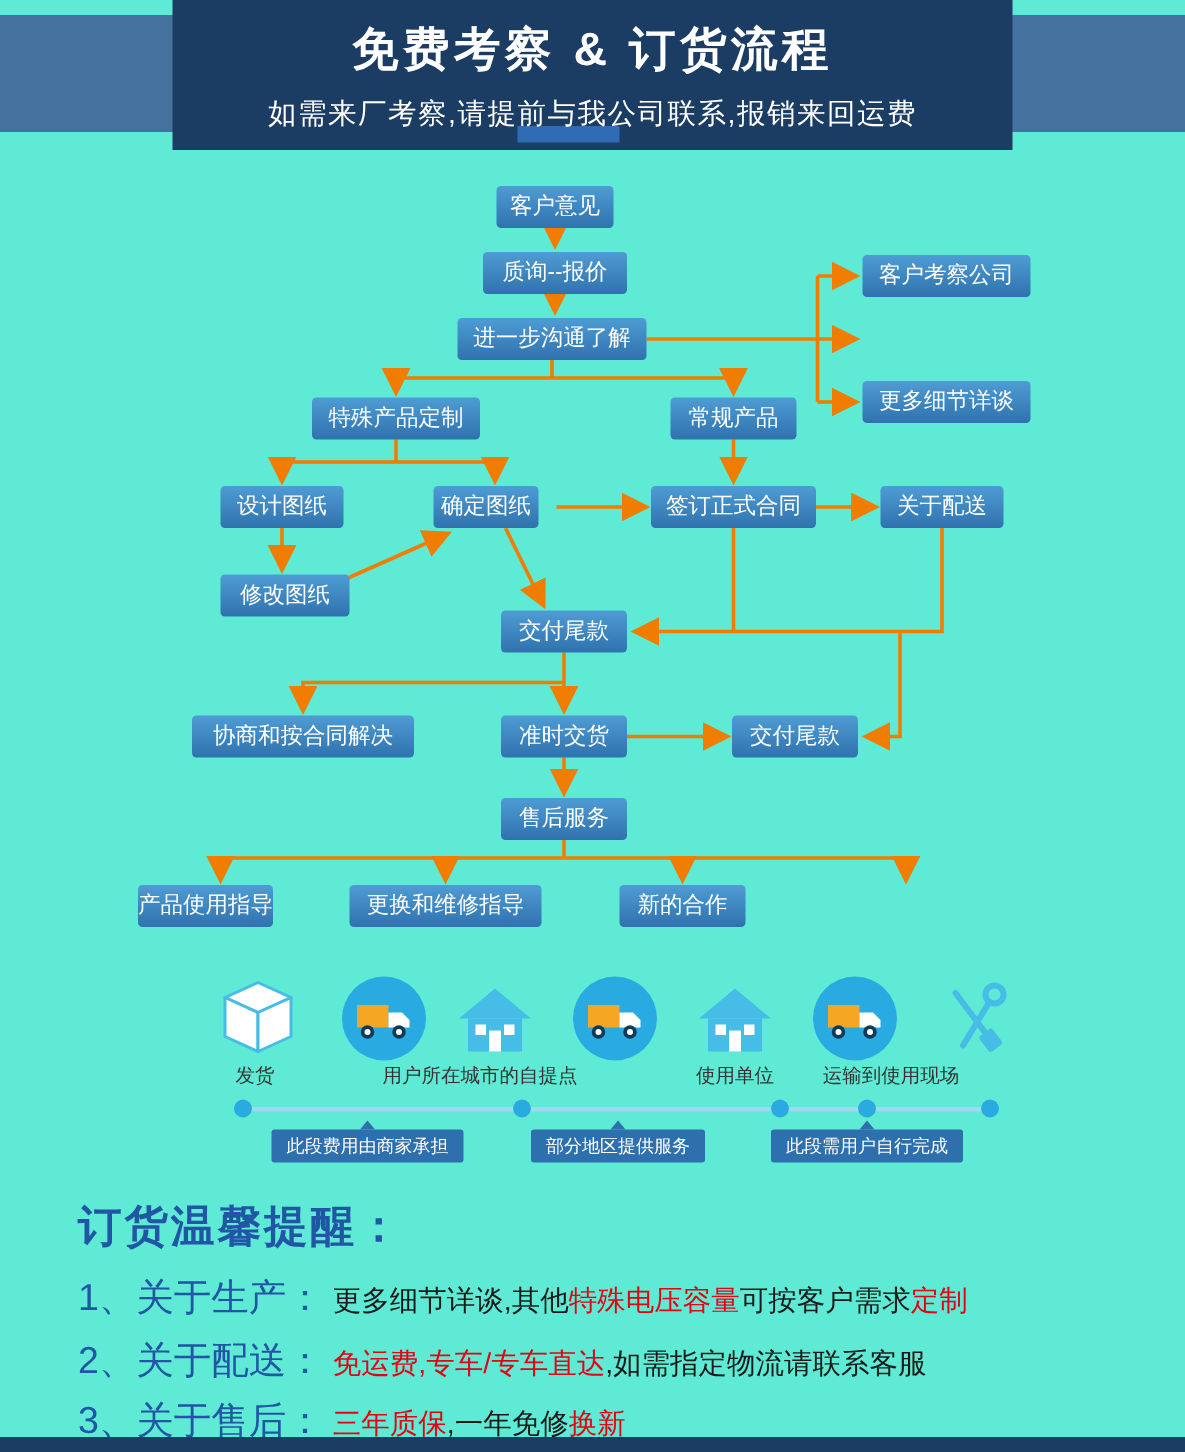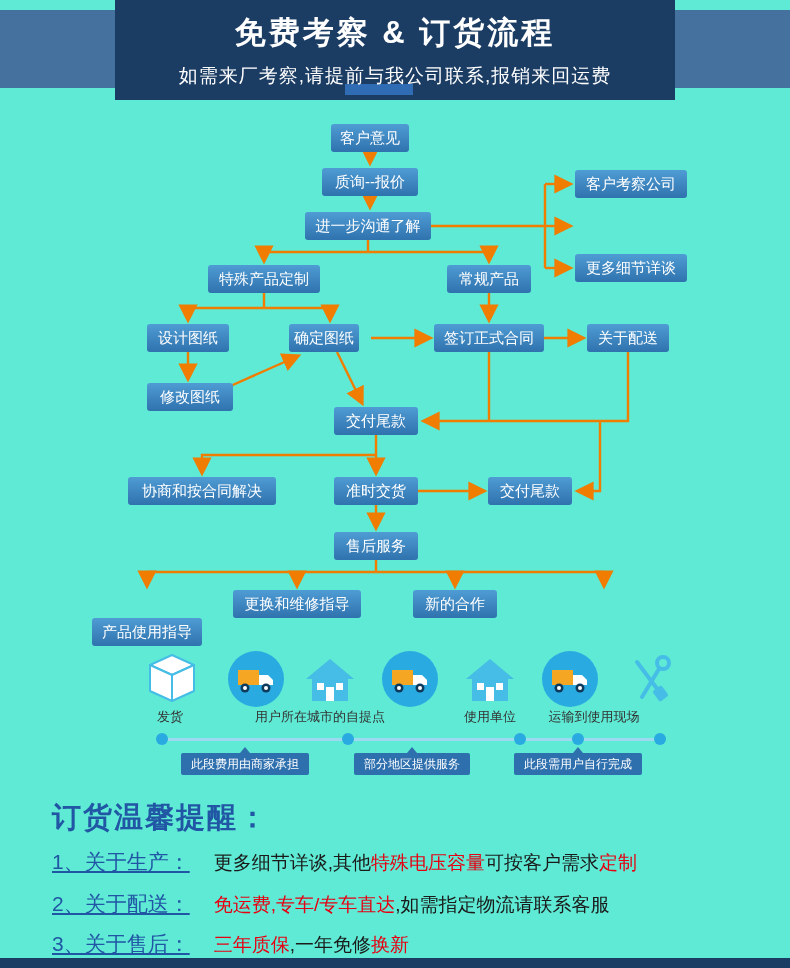--- a/index.html
+++ b/index.html
@@ -28,21 +28,21 @@
   .timeline { position:absolute; left:160px; top:738px; width:500px; height:3px; background:#9ed9f2; }
   .dot { position:absolute; top:733px; width:12px; height:12px; border-radius:50%; background:#29abe2; transform:translateX(-50%); }
   .tag { position:absolute; top:753px; transform:translateX(-50%); background:#2e6fae; color:#fff;
          font-size:12px; line-height:22px; padding:0 10px; border-radius:2px; white-space:nowrap; }
   .tag::before { content:""; position:absolute; left:50%; top:-6px; margin-left:-5px;
                  border-left:5px solid transparent; border-right:5px solid transparent; border-bottom:6px solid #2e6fae; }
 
   
   .reminder-title { position:absolute; left:52px; top:798px; font-size:29px; font-weight:bold; color:#2156a5; letter-spacing:2px; }
   .reminder-item { position:absolute; left:52px; font-size:19px; white-space:nowrap; }
-  .item-label { color:#2156a5; font-size:21px; margin-right:24px;text-decoration:underline; }
+  .item-label { color:#2156a5; font-size:25px; margin-right:6px; }
   .seg-dark { color:#1a1a1a; }
   .seg-red { color:#e60012; }
 
   .footer-bar { position:absolute; left:0; top:958px; width:790px; height:10px; background:#1b3c63; }
 </style>
 </head>
 <body>
 
 <div class="page">
 
@@ -110,21 +110,21 @@
   <div class="node" style="left:147px;top:324px;width:82px">设计图纸</div>
   <div class="node" style="left:289px;top:324px;width:70px">确定图纸</div>
   <div class="node" style="left:434px;top:324px;width:110px">签订正式合同</div>
   <div class="node" style="left:587px;top:324px;width:82px">关于配送</div>
   <div class="node" style="left:147px;top:383px;width:86px">修改图纸</div>
   <div class="node" style="left:334px;top:407px;width:84px">交付尾款</div>
   <div class="node" style="left:128px;top:477px;width:148px">协商和按合同解决</div>
   <div class="node" style="left:334px;top:477px;width:84px">准时交货</div>
   <div class="node" style="left:488px;top:477px;width:84px">交付尾款</div>
   <div class="node" style="left:334px;top:532px;width:84px">售后服务</div>
-  <div class="node" style="left:92px;top:618px;width:110px">产品使用指导</div>
+  <div class="node" style="left:92px;top:590px;width:90px">产品使用指导</div>
   <div class="node" style="left:233px;top:590px;width:128px">更换和维修指导</div>
   <div class="node" style="left:413px;top:590px;width:84px">新的合作</div>
 
   <div class="icon-wrap" style="left:144px;top:650px">
     <svg width="56" height="56" viewBox="0 0 56 56">
       <g stroke="#45bde6" stroke-width="2" fill="#fff" stroke-linejoin="round">
         <polygon points="28,5 50,15 28,25 6,15"></polygon>
         <polygon points="6,15 28,25 28,51 6,41"></polygon>
         <polygon points="50,15 28,25 28,51 50,41"></polygon>
       </g>

